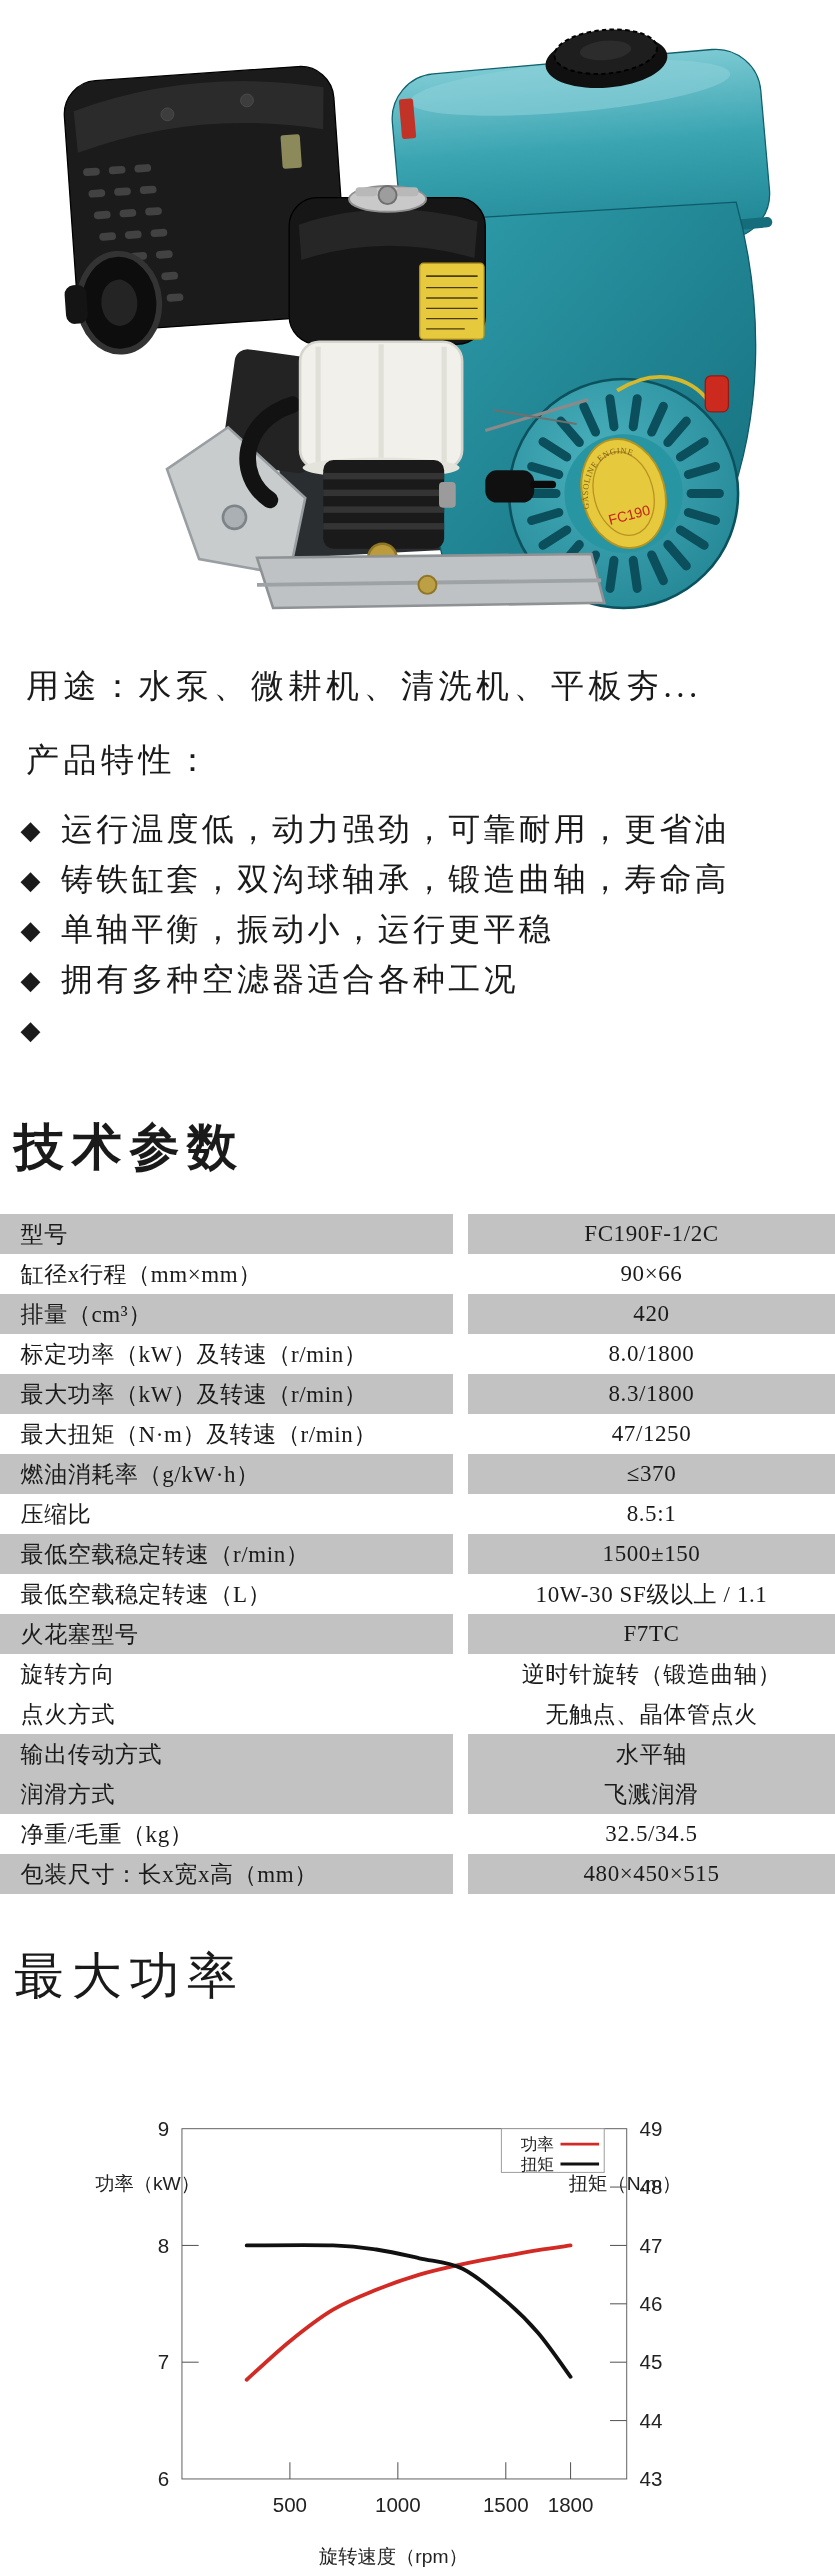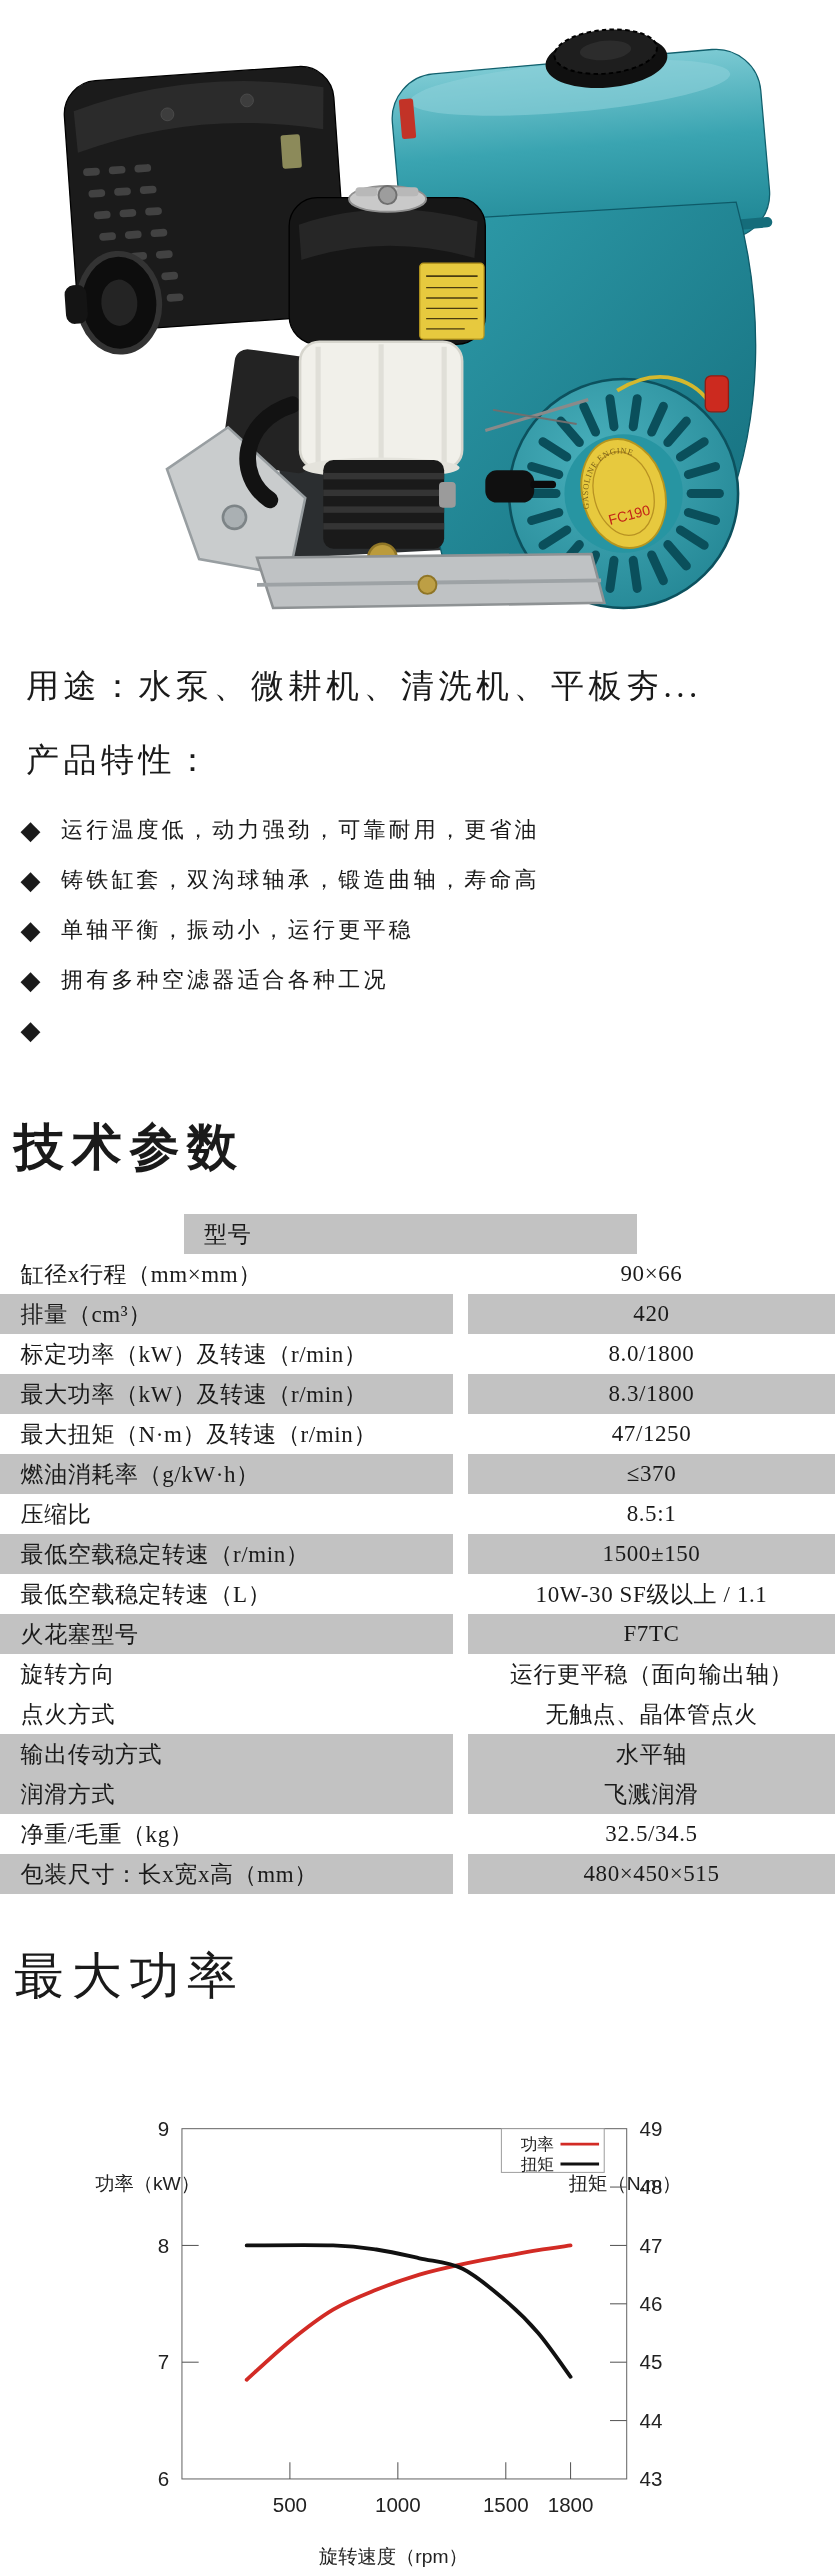--- a/index.html
+++ b/index.html
@@ -11,21 +11,21 @@
   .abs{position:absolute;}
   
   #engine-figure{left:35px;top:6.4px;width:772px;height:611px;}
   
   #uses-line{left:26px;top:664px;font-size:33px;letter-spacing:4.5px;white-space:nowrap;}
   #features-title{left:26px;top:738px;font-size:33px;letter-spacing:4.5px;}
   #features-list{left:0;top:805px;width:835px;list-style:none;margin:0;padding:0;}
   #features-list li{height:50px;display:flex;align-items:center;}
   #features-list .bullet{width:61px;text-align:center;font-size:26px;color:#1a1a1a;flex:0 0 61px;
     font-family:"DejaVu Sans","Liberation Sans",sans-serif;}
-  #features-list .feat-text{font-size:22px;letter-spacing:3.2px;white-space:nowrap;}
+  #features-list .feat-text{font-size:32px;letter-spacing:3.2px;white-space:nowrap;}
   
   #specs-title{left:14px;top:1114px;font-size:50px;letter-spacing:7.7px;font-weight:bold;}
   #spec-table{left:0;top:1214px;width:835px;}
   .spec-row{display:flex;height:40px;justify-content:center;}
   .spec-row .cell{display:flex;align-items:center;font-size:23px;}
   .spec-row .cell-label{width:453px;padding-left:20.6px;box-sizing:border-box;letter-spacing:0.6px;}
   .spec-row .col-gap{width:15px;background:#ffffff;flex:0 0 15px;}
   .spec-row .cell-value{flex:1;justify-content:center;text-align:center;letter-spacing:0.6px;}
   .spec-row.gray .cell-label,.spec-row.gray .cell-value{background:#c2c2c2;}
   .spec-row.white .cell-label,.spec-row.white .cell-value{background:#ffffff;}
@@ -225,20 +225,21 @@
     <li>
       <span class="bullet">◆</span>
     </li>
   </ul>
 
 <div id="specs-title" class="abs">技术参数</div>
 <div id="spec-table" class="abs">
     <div class="spec-row gray">
       <div class="cell cell-label">型号</div>
       <div class="col-gap"></div>
+      <div class="cell cell-value">FC190F-1/2C</div>
     </div>
     <div class="spec-row white">
       <div class="cell cell-label">缸径x行程（mm×mm）</div>
       <div class="col-gap"></div>
       <div class="cell cell-value">90×66</div>
     </div>
     <div class="spec-row gray">
       <div class="cell cell-label">排量（cm³）</div>
       <div class="col-gap"></div>
       <div class="cell cell-value">420</div>
@@ -279,21 +280,21 @@
       <div class="cell cell-value">10W-30 SF级以上 / 1.1</div>
     </div>
     <div class="spec-row gray">
       <div class="cell cell-label">火花塞型号</div>
       <div class="col-gap"></div>
       <div class="cell cell-value">F7TC</div>
     </div>
     <div class="spec-row white">
       <div class="cell cell-label">旋转方向</div>
       <div class="col-gap"></div>
-      <div class="cell cell-value">运行更平稳（面向输出轴）</div>
+      <div class="cell cell-value">逆时针旋转（锻造曲轴）</div>
     </div>
     <div class="spec-row white">
       <div class="cell cell-label">点火方式</div>
       <div class="col-gap"></div>
       <div class="cell cell-value">无触点、晶体管点火</div>
     </div>
     <div class="spec-row gray">
       <div class="cell cell-label">输出传动方式</div>
       <div class="col-gap"></div>
       <div class="cell cell-value">水平轴</div>

